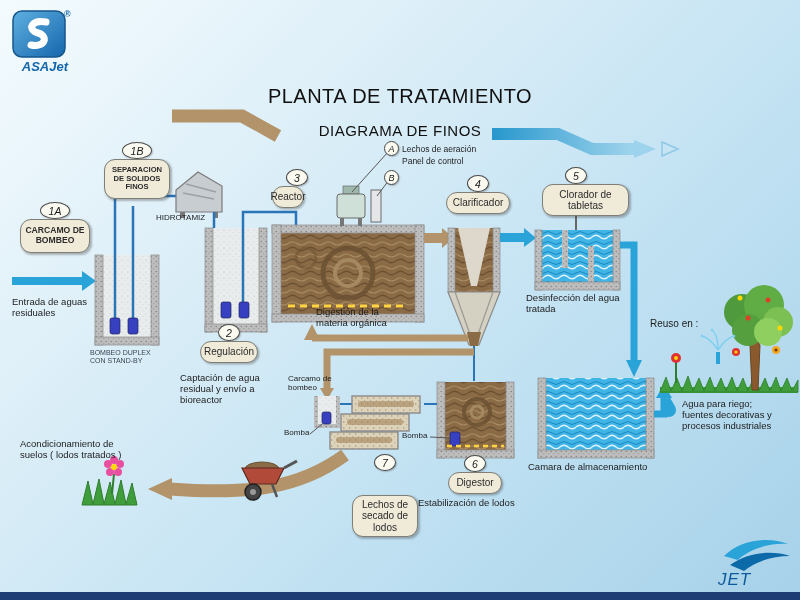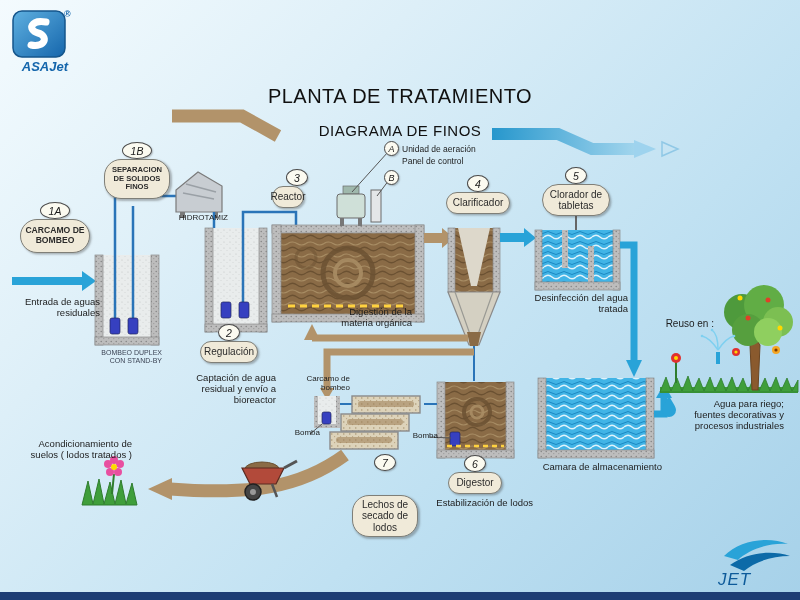--- a/index.html
+++ b/index.html
@@ -1,23 +1,23 @@
 <!DOCTYPE html>
 <html><head>
 <meta charset="utf-8">
 <style>
   *{box-sizing:border-box}
   html,body{margin:0;padding:0;background:#ffffff}
   #stage{position:relative;width:800px;height:600px;overflow:hidden;
     background:linear-gradient(135deg,#f4fbfe 0%,#ddeff8 30%,#c0e1f2 65%,#a6d1e9 100%);
     font-family:"Liberation Sans",sans-serif}
   #diagram-svg{position:absolute;left:0;top:0}
-  .lbl{position:absolute;color:#1c1c1c;text-align:right;line-height:1.18;font-size:9.5px}
+  .lbl{position:absolute;color:#1c1c1c;text-align:left;line-height:1.18;font-size:9.5px}
   .lbl.left{text-align:left}
-  .box{position:absolute;background:#f0ead9;border:1.4px solid #7f7f78;border-radius:17px;
+  .box{position:absolute;background:#f0ead9;border:1.4px solid #7f7f78;border-radius:11px;
     display:flex;align-items:center;justify-content:center;text-align:center;
     color:#2b2b2b;font-size:10px;line-height:1.12;padding:10px 3px;
     box-shadow:1.5px 1.5px 2px rgba(60,60,60,.35)}
   .box.small{font-size:7.6px;font-weight:bold}
   .box.bold{font-size:8.6px;font-weight:bold}
   .badge{position:absolute;background:#fbfaf0;border:1.4px solid #4a4a4a;border-radius:50%;
     display:flex;align-items:center;justify-content:center;font-weight:normal;font-style:italic;
     color:#1a1a1a;font-size:10.5px;box-shadow:1px 1px 1.5px rgba(60,60,60,.3)}
   .title{position:absolute;color:#101010;letter-spacing:.5px;text-align:center}
   #bottom-bar{position:absolute;left:0;bottom:0;width:800px;height:8px;background:#1d3d74}
@@ -319,30 +319,30 @@
   <div class="badge" style="left:218px;top:324px;width:22px;height:17px">2</div>
   <div class="box" style="left:200px;top:341px;width:58px;height:22px">Regulación</div>
 
   <div class="badge" style="left:286px;top:169px;width:22px;height:17px">3</div>
   <div class="box" style="left:272px;top:186px;width:32px;height:20px">Reactor</div>
 
   <div class="badge" style="left:467px;top:175px;width:22px;height:17px">4</div>
   <div class="box" style="left:446px;top:192px;width:64px;height:20px">Clarificador</div>
 
   <div class="badge" style="left:565px;top:167px;width:22px;height:17px">5</div>
-  <div class="box" style="left:542px;top:184px;width:68px;height:32px">Clorador de tabletas</div>
+  <div class="box" style="left:542px;top:184px;width:87px;height:32px">Clorador de tabletas</div>
 
   <div class="badge" style="left:464px;top:455px;width:22px;height:17px">6</div>
   <div class="box" style="left:448px;top:472px;width:54px;height:20px">Digestor</div>
 
   <div class="badge" style="left:374px;top:454px;width:22px;height:17px">7</div>
   <div class="box" style="left:352px;top:495px;width:66px;height:42px">Lechos de secado de lodos</div>
 
   <div class="badge" style="left:384px;top:141px;width:15px;height:15px;font-size:9px">A</div>
-  <div class="lbl left" style="left:402px;top:144px;width:82px;font-size:8.5px">Unidad de aeración</div>
+  <div class="lbl left" style="left:402px;top:144px;width:82px;font-size:8.5px">Lechos de aeración</div>
   <div class="lbl left" style="left:402px;top:156px;width:82px;font-size:8.5px">Panel de control</div>
   <div class="badge" style="left:384px;top:170px;width:15px;height:15px;font-size:9px">B</div>
 
   <div class="lbl" style="left:12px;top:296px;width:88px">Entrada de aguas residuales</div>
   <div class="lbl" style="left:90px;top:349px;width:72px;font-size:7px;color:#3c4455">BOMBEO DUPLEX CON STAND-BY</div>
   <div class="lbl" style="left:156px;top:213px;width:72px;font-size:8px">HIDROTAMIZ</div>
   <div class="lbl" style="left:180px;top:372px;width:96px">Captación de agua residual y envío a bioreactor</div>
   <div class="lbl" style="left:316px;top:306px;width:96px">Digestión de la materia orgánica</div>
   <div class="lbl" style="left:288px;top:374px;width:62px;font-size:8px">Carcamo de bombeo</div>
   <div class="lbl" style="left:284px;top:428px;width:36px;font-size:8px">Bomba</div>

